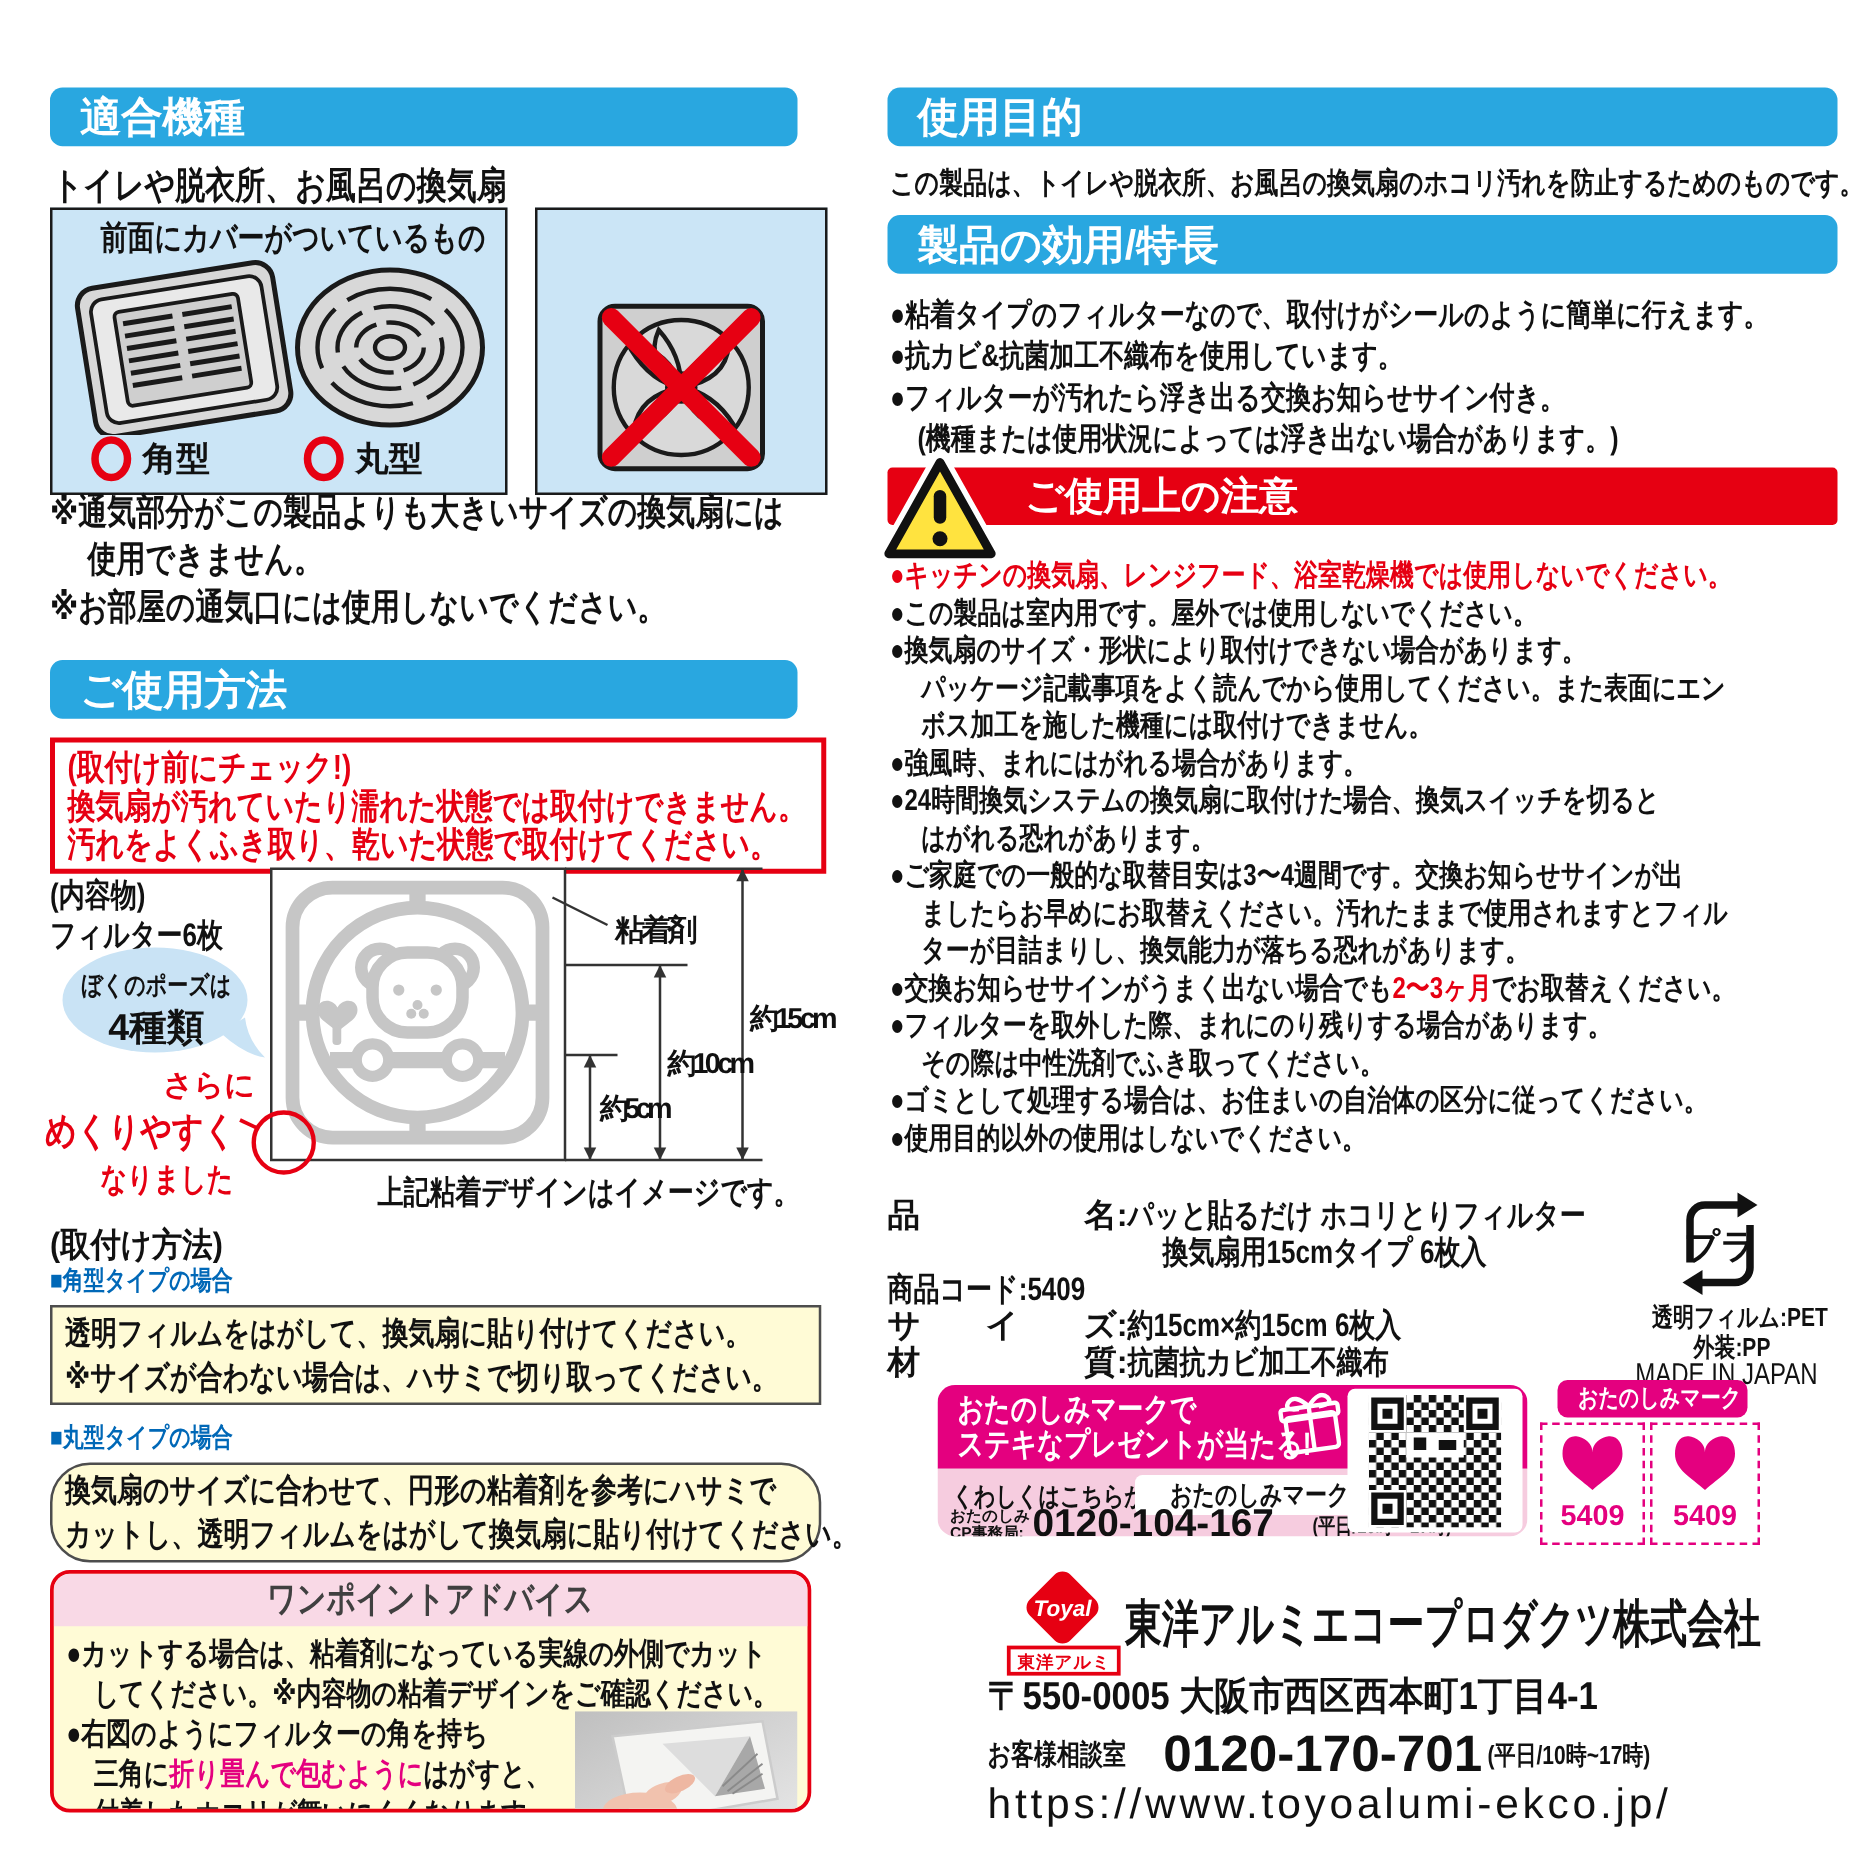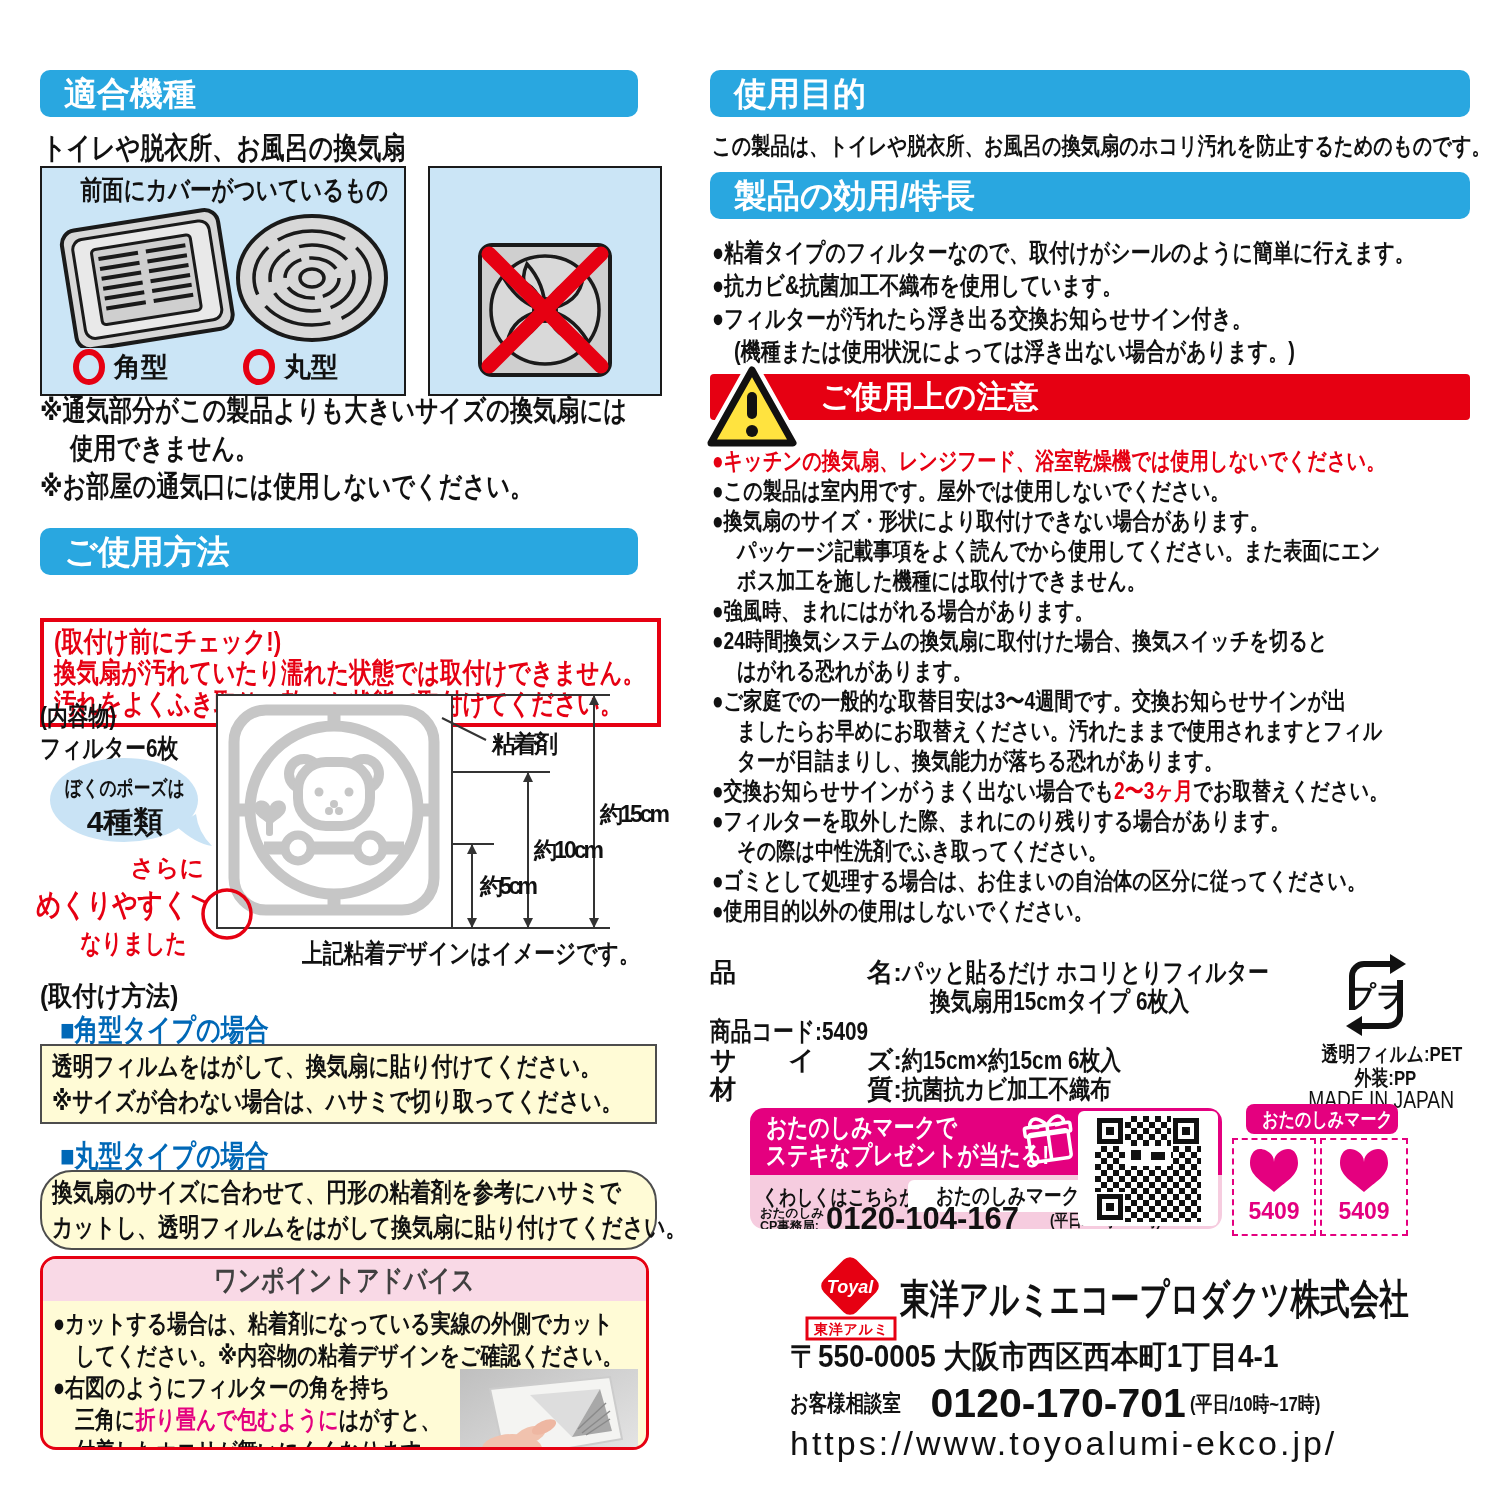--- a/index.html
+++ b/index.html
@@ -15,21 +15,21 @@
   }
   .cx{display:inline-block;transform:scaleX(.8);transform-origin:0 50%;white-space:nowrap;}
   .cxc{display:inline-block;transform:scaleX(.8);transform-origin:50% 50%;white-space:nowrap;}
   .cxt{display:inline-block;transform:scaleX(.72);transform-origin:0 50%;white-space:nowrap;}
   .cx9{display:inline-block;transform:scaleX(.9);transform-origin:0 50%;white-space:nowrap;}
   .note{font-size:29px;line-height:38px;}
   .bluebox{background:#CBE5F6;border:2px solid #1a1a1a;text-align:right;}
   .boxcap{font-size:27px;line-height:32px;margin-top:6px;}
   .redcheck{border:4px solid #E60012;color:#E60012;font-size:28px;line-height:31px;padding:4px 10px;background:#fff;}
   .yellowbox{background:#FFFBD6;border:2px solid #4d4d4d;font-size:26px;line-height:35px;padding:3px 10px;}
-  .blueh{color:#0068B7;font-size:30px;margin-left:20px;}
+  .blueh{color:#0068B7;font-size:21px;}
   .blk27{font-size:27px;}
   .caut{font-size:24px;line-height:30px;}
   .caut .ind{padding-left:25px;}
   .red{color:#E60012;}
   .feat{font-size:25px;line-height:33px;}
   .warnbar{background:#E60012;border-radius:4px;height:46px;color:#fff;font-size:31px;line-height:46px;padding-left:110px;}
   .prod{font-size:26px;line-height:29px;}
   .lblflex{display:inline-flex;justify-content:space-between;width:192px;}
   .advice{border:3px solid #E60012;border-radius:16px;overflow:hidden;background:#FFFBD6;}
   .advice-hd{background:#F9D9E6;color:#404040;font-size:29px;line-height:42px;height:42px;text-align:center;}
@@ -124,21 +124,21 @@
 <div class="abs note" style="left:40px;top:391px;">
   <div><span class="cx">※通気部分がこの製品よりも大きいサイズの換気扇には</span></div>
   <div style="padding-left:30px;"><span class="cx">使用できません。</span></div>
   <div><span class="cx">※お部屋の通気口には使用しないでください。</span></div>
 </div>
 
 <div class="abs hdr" style="left:40px;top:528px;width:574px;">
   <span>ご使用方法</span>
 </div>
 
-<div class="abs redcheck" style="left:40px;top:590px;width:593px;margin-top:28px;">
+<div class="abs redcheck" style="left:40px;top:590px;width:593px;">
   <div><span class="cx">(取付け前にチェック!)</span></div>
   <div><span class="cx">換気扇が汚れていたり濡れた状態では取付けできません。</span></div>
   <div><span class="cx">汚れをよくふき取り、乾いた状態で取付けてください。</span></div>
 </div>
 
 <div class="abs" style="left:40px;top:700px;font-size:26px;line-height:32px;">
   <div><span class="cx">(内容物)</span></div>
   <div><span class="cx">フィルター6枚</span></div>
 </div>
 

